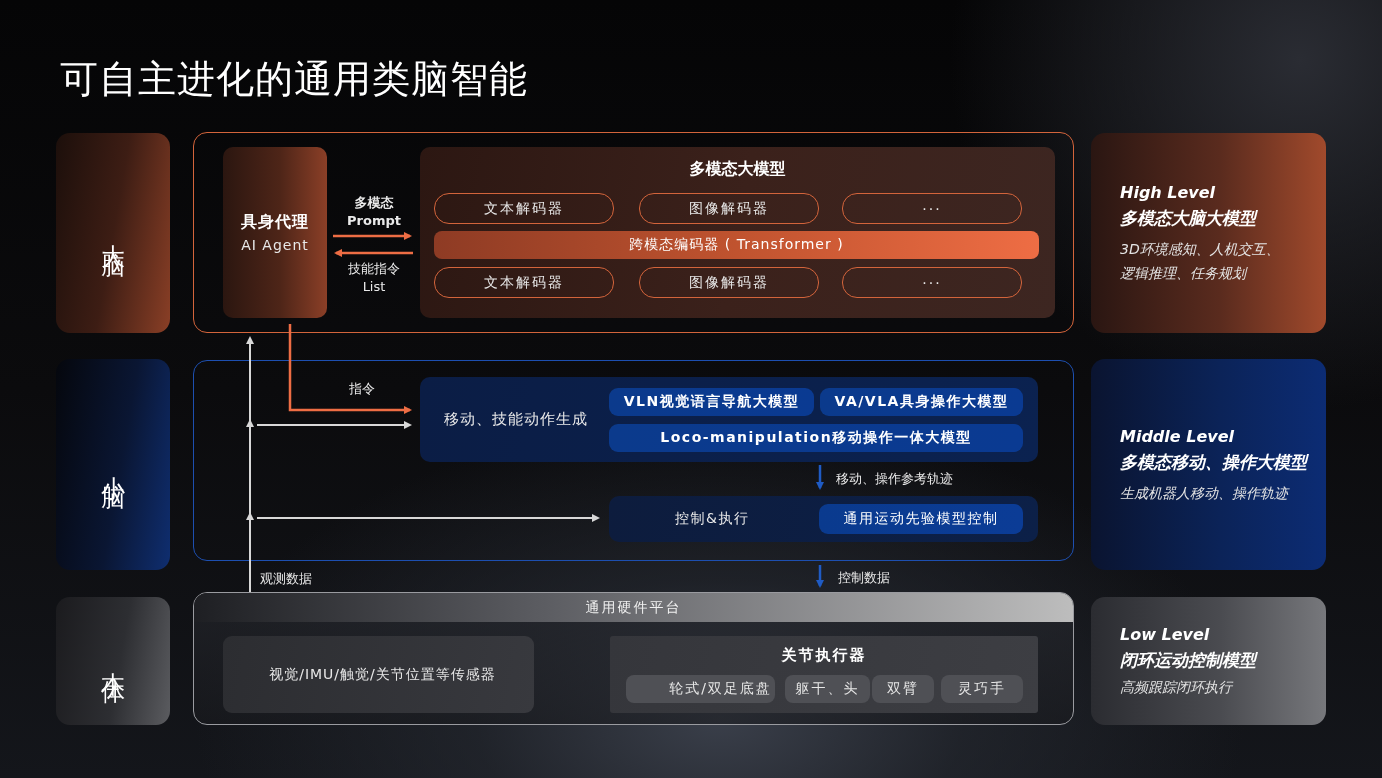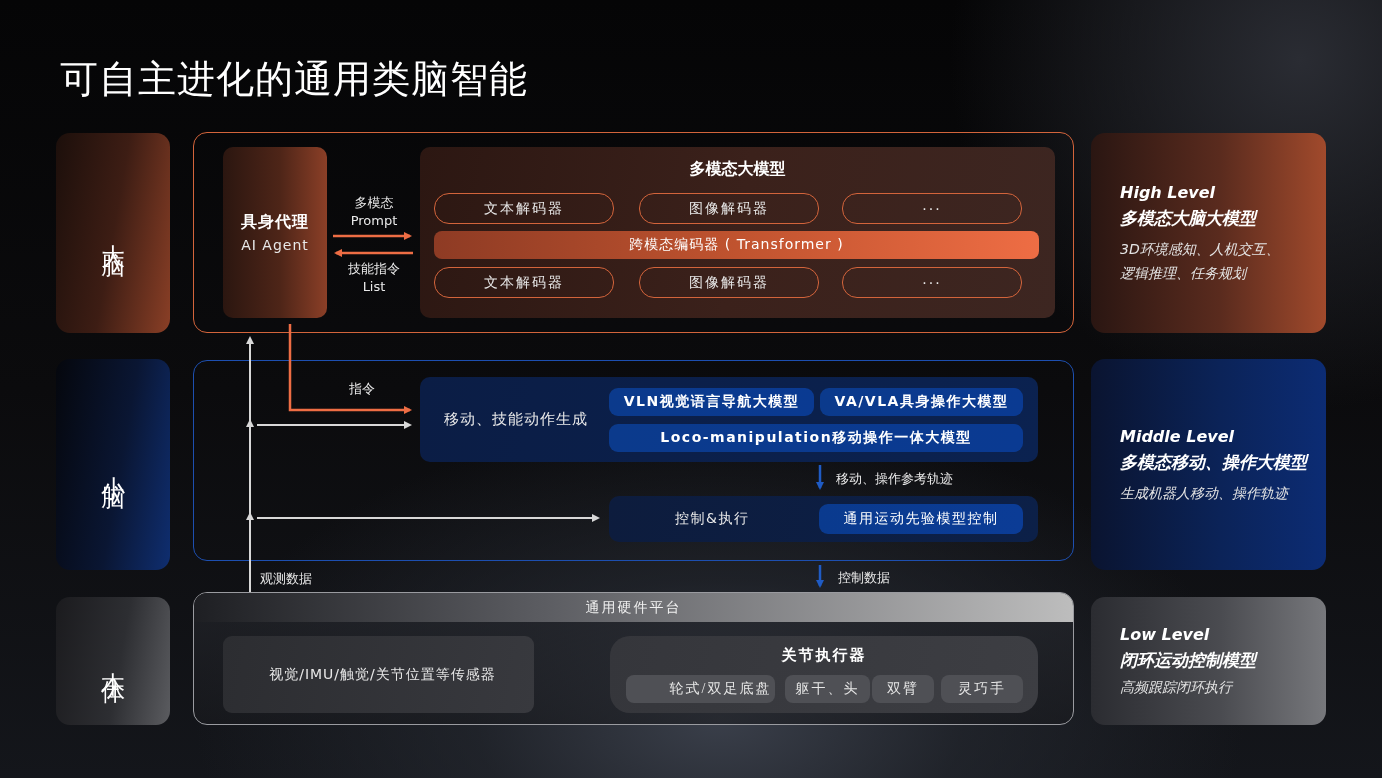--- a/index.html
+++ b/index.html
@@ -127,23 +127,22 @@
   }
 
   
   .sensors {
     left: 29px; top: 43px; width: 311px; height: 77px; border-radius: 9px;
     background: linear-gradient(100deg, #2c2d31 0%, #38393e 100%);
     display: flex; align-items: center; justify-content: center;
     font-size: 14px; color: #e8e8e8; letter-spacing: 1px; padding-left: 8px;
   }
   .joint {
-    left: 416px; top: 43px; width: 428px; height: 77px; border-radius: 20px;
+    left: 416px; top: 43px; width: 428px; height: 77px; border-radius: 3px;
     background: linear-gradient(100deg, #35363b 0%, #3d3e43 100%);
-    font-family: Liberation Serif, serif;
   }
   .joint-title { left: 0; top: 10px; width: 100%; text-align: center;
     font-size: 15px; font-weight: bold; color: #fff; letter-spacing: 2px; }
   .jp {
     top: 39px; height: 28px; border-radius: 8px;
     background: #4f5055; display: flex; align-items: center; justify-content: center;
     font-size: 14px; color: #e6e6e6; letter-spacing: 2px;
   }
 
   svg.arrows { position: absolute; left: 0; top: 0; pointer-events: none; }
@@ -157,21 +156,21 @@
 <div class="abs tier tier-cere">小脑</div>
 <div class="abs tier tier-body">本体</div>
 
 <div class="abs frame-brain"></div>
 
 <div class="abs agent">
   <div class="cn">具身代理</div>
   <div class="en">AI Agent</div>
 </div>
 
-<div class="abs lbl" style="left:338px; top:194px; width:72px;">
+<div class="abs lbl" style="left:338px; top:194px; width:72px;font-weight:bold;">
   <div>多模态</div>
   <div>Prompt</div>
 </div>
 <div class="abs lbl" style="left:338px; top:260px; width:72px;">
   <div>技能指令</div>
   <div>List</div>
 </div>
 
 <div class="abs mm">
   <div class="abs mm-title">多模态大模型</div>

